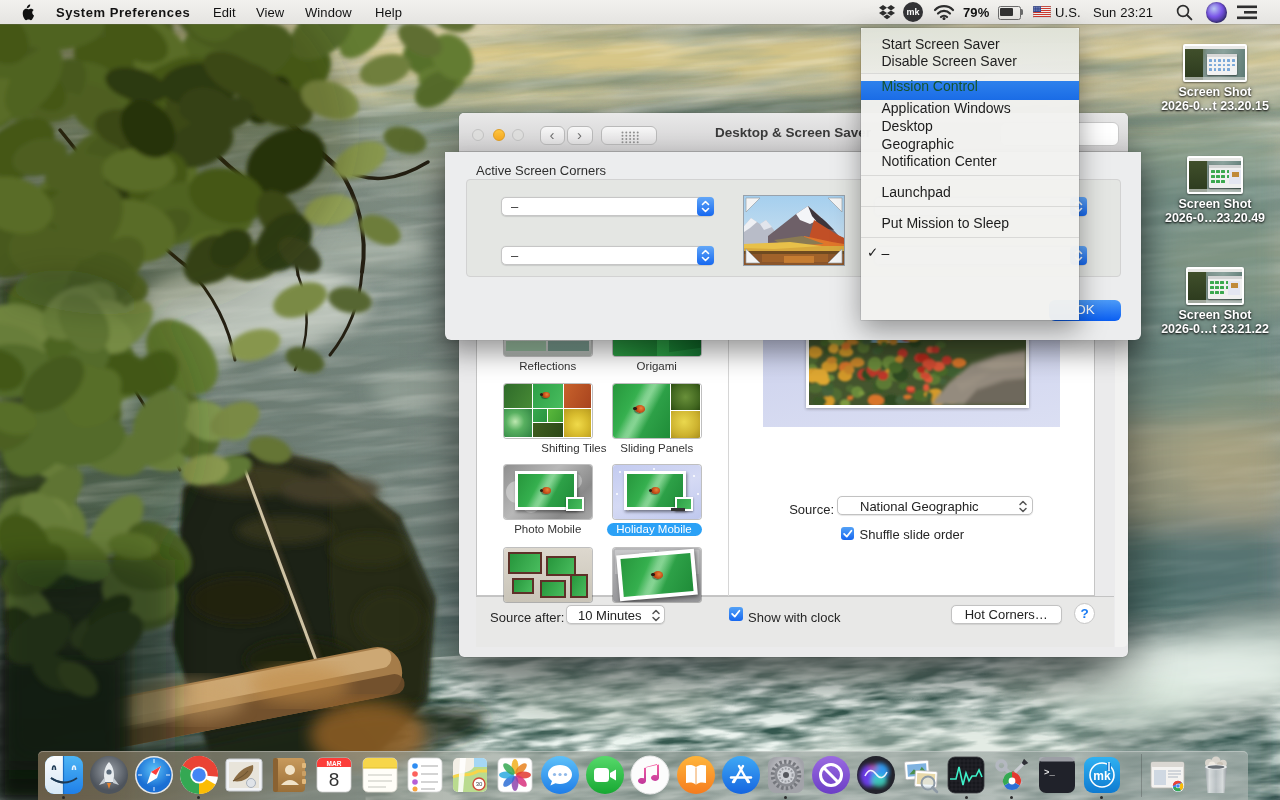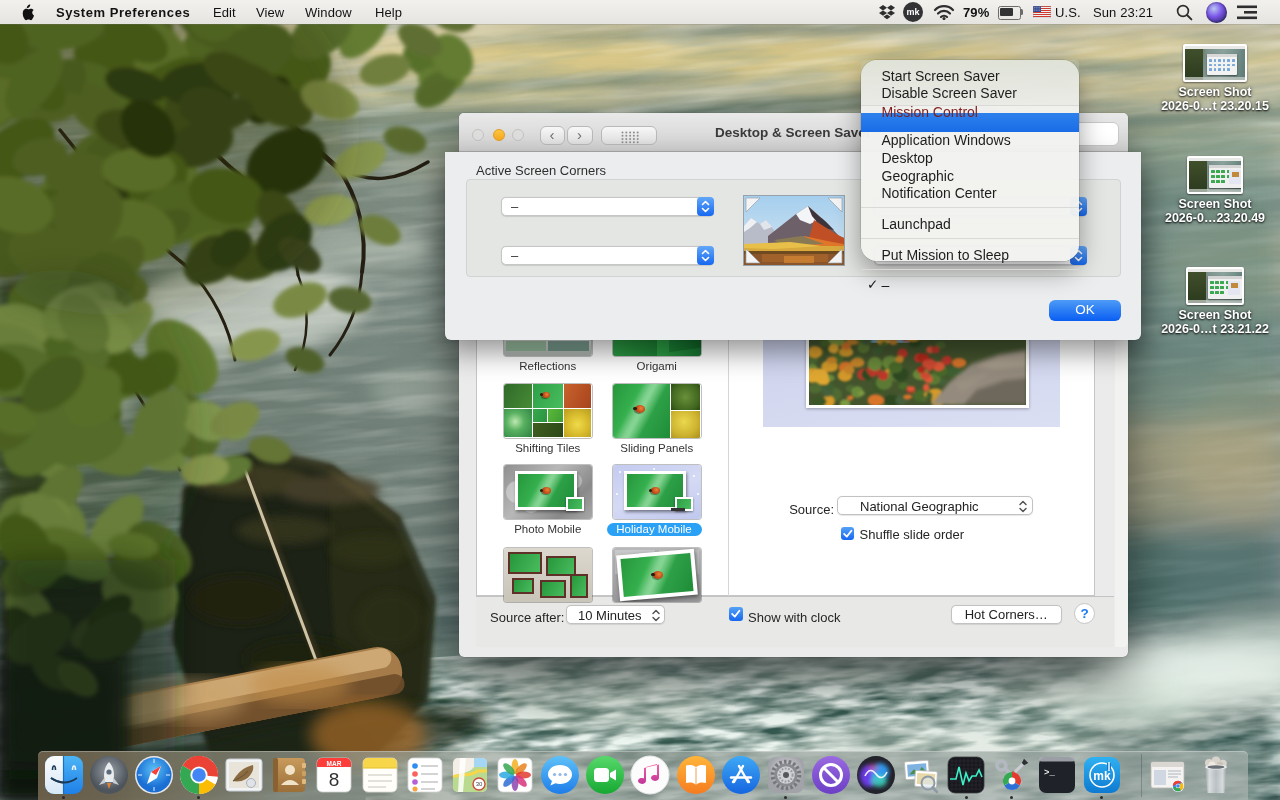--- a/index.html
+++ b/index.html
@@ -8,21 +8,21 @@
   #menubar{left:0;top:0;width:1280px;height:24px;background:linear-gradient(#f2f1ee,#e5e4e1);z-index:50;font-size:13px;color:#121212;box-shadow:0 0.5px 0 rgba(120,120,120,0.45);}
   #menubar .item{position:absolute;top:4.5px;letter-spacing:0.1px;}
   .dicon{position:absolute;width:124px;text-align:center;z-index:5;}
   .dthumb{margin:0 auto;width:64px;height:38px;background:#fff;border:2.5px solid #fff;border-radius:2px;box-shadow:0 1px 2px rgba(0,0,0,.5);position:relative;overflow:hidden;box-sizing:border-box;}
   .dlabel{margin-top:4px;color:#fff;font-size:12.5px;font-weight:bold;line-height:13.5px;text-shadow:0 1px 2px rgba(0,0,0,.9),0 0 4px rgba(0,0,0,.55);}
   #win{left:459px;top:113px;width:668.5px;height:543.5px;border-radius:5px;background:#ebebec;box-shadow:0 22px 50px rgba(0,0,0,.5),0 0 1px rgba(0,0,0,.55);z-index:10;}
   #titlebar{position:absolute;left:0;top:0;width:668.5px;height:39px;border-radius:5px 5px 0 0;background:linear-gradient(#e9e9e9,#d2d1d2);border-bottom:1px solid #b1b1b1;box-sizing:border-box;}
   .tl{position:absolute;top:16px;width:12px;height:12px;border-radius:50%;box-sizing:border-box;z-index:11;}
   .tbtn{position:absolute;top:12.5px;height:19px;border-radius:6px;box-sizing:border-box;background:linear-gradient(#f7f7f7,#e0dfe0);border:1px solid #b9b9b9;color:#6f6f6f;text-align:center;z-index:11;}
   .popup2{position:absolute;height:19px;background:#fff;border:1px solid #c2c2c2;border-radius:5px;box-sizing:border-box;font-size:13px;color:#222;box-shadow:0 0.5px 1px rgba(0,0,0,0.1);}
-  #menu{left:861px;top:28px;width:218px;height:201px;background:rgba(242,242,239,0.97);border-radius:16px;box-shadow:0 10px 26px rgba(0,0,0,.38),0 0 0 0.5px rgba(0,0,0,.18);z-index:60;font-size:14px;color:#1d1d1d;margin-top:32px;}
+  #menu{left:861px;top:28px;width:218px;height:292px;background:rgba(242,242,239,0.97);border-radius:0;box-shadow:0 10px 26px rgba(0,0,0,.38),0 0 0 0.5px rgba(0,0,0,.18);z-index:60;font-size:14px;color:#1d1d1d;}
   .mi{position:absolute;left:20.5px;height:18px;line-height:18px;white-space:nowrap;}
   .msep{position:absolute;left:0;width:218px;height:1px;background:#d9d9d7;}
   #dock{left:38px;top:751px;width:1210px;height:49px;border-radius:5px 5px 0 0;z-index:40;
     background:linear-gradient(90deg,rgba(120,105,82,.85) 0%,rgba(130,122,102,.8) 9%,rgba(148,150,138,.74) 20%,rgba(158,166,158,.7) 38%,rgba(150,160,154,.7) 55%,rgba(156,166,162,.72) 75%,rgba(168,178,174,.74) 100%);
     box-shadow:inset 0 1px 0 rgba(255,255,255,.28);}
   .ck{position:absolute;width:13.5px;height:13.5px;border-radius:3px;background:linear-gradient(#53a1f6,#1667f0);}
 </style>
 </head>
 <body>
 
@@ -705,21 +705,21 @@
         <div style="position:absolute;left:29px;top:0px;width:30px;height:24px;background:linear-gradient(118deg,#2da047,#49bd5e);"></div>
         <div style="position:absolute;left:60px;top:0px;width:27px;height:24px;background:linear-gradient(115deg,#c8622c,#a8441e);"></div>
         <div style="position:absolute;left:0px;top:25px;width:28px;height:28px;background:radial-gradient(circle at 40% 45%,#bde8b0 0%,#58b060 40%,#2c8040 100%);"></div>
         <div style="position:absolute;left:29px;top:25px;width:14px;height:13px;background:linear-gradient(118deg,#37a84e,#2a9440);"></div>
         <div style="position:absolute;left:44px;top:25px;width:15px;height:13px;background:linear-gradient(118deg,#5ab83c,#3f9e30);"></div>
         <div style="position:absolute;left:29px;top:39px;width:30px;height:14px;background:linear-gradient(115deg,#3f5e20,#2c4716);"></div>
         <div style="position:absolute;left:60px;top:25px;width:27px;height:28px;background:radial-gradient(circle at 50% 55%,#f0da4a 0%,#d8bc2e 50%,#b89a1e 100%);"></div>
         <div style="position:absolute;left:38px;top:8px;width:8.1px;height:6.3px;background:radial-gradient(circle at 60% 40%, #e8853a 0%, #c24815 55%, #7e270c 100%);border-radius:50%;box-shadow:-1px 1px 1px rgba(0,0,0,0.4);"></div>
         <div style="position:absolute;left:36.2px;top:9.35px;width:3.06px;height:3.06px;background:#2a1a10;border-radius:50%;"></div>
       </div>
-      <div style="position:absolute;left:489px;top:442.0px;width:117.5px;color:#333;font-size:11.5px;text-align:center;">Shifting Tiles</div>
+      <div style="position:absolute;left:489px;top:442.0px;width:117.5px;color:#333;font-size:11.5px;text-align:right;">Shifting Tiles</div>
       <div style="position:absolute;left:613px;top:384px;width:87.5px;height:53.5px;border-radius:3px;overflow:hidden;box-shadow:0 0 0 1px rgba(0,0,0,0.25);">
         <div style="position:absolute;inset:0;background:#fff;"></div>
         <div style="position:absolute;left:0;top:0;width:57px;height:53.5px;background:linear-gradient(118deg,#27963c 0%,#33ad4c 30%,#49bd5e 48%,#2da047 65%,#1f8c38 100%);">
           <div style="position:absolute;left:0;top:0;right:0;bottom:0;background:linear-gradient(118deg,rgba(255,255,255,0) 34%,rgba(255,255,255,0.3) 45%,rgba(235,255,235,0.38) 50%,rgba(255,255,255,0) 64%);"></div>
         </div>
         <div style="position:absolute;left:58px;top:0;width:29px;height:26px;background:radial-gradient(circle at 50% 50%,#69903a 0%,#41661f 70%,#2c4a12 100%);"></div>
         <div style="position:absolute;left:58px;top:27px;width:29px;height:26.5px;background:radial-gradient(circle at 45% 40%,#ead84e 0%,#cdb22f 60%,#a88e1c 100%);"></div>
         <div style="position:absolute;left:22px;top:21px;width:9.9px;height:7.700000000000001px;background:radial-gradient(circle at 60% 40%, #e8853a 0%, #c24815 55%, #7e270c 100%);border-radius:50%;box-shadow:-1px 1px 1px rgba(0,0,0,0.4);"></div>
         <div style="position:absolute;left:19.8px;top:22.65px;width:3.74px;height:3.74px;background:#2a1a10;border-radius:50%;"></div>
       </div>
@@ -900,21 +900,21 @@
   <div class="abs" style="left:604px;top:148px;width:72px;height:20.5px;border-radius:6px;background:linear-gradient(#4d9bf7,#0a5ef2);color:#fff;font-size:13.5px;text-align:center;line-height:20.5px;">OK</div>
 </div>
 
 <div class="abs" id="menu">
   <div class="abs" style="left:0;top:0;width:218px;height:44.5px;background:linear-gradient(rgba(196,203,180,0.38),rgba(210,214,200,0.18));border-radius:4px 4px 0 0;"></div>
   <div class="mi" style="top:6.5px;">Start Screen Saver</div>
   <div class="mi" style="top:23.5px;">Disable Screen Saver</div>
   <div class="msep" style="top:44.5px;opacity:0;"></div>
   <div class="msep" style="top:44.5px;"></div>
   <div class="abs" style="left:0;top:53px;width:218px;height:18.5px;background:linear-gradient(#2e81ec,#1a6ce6);"></div>
-  <div class="mi" style="top:43px;color:#7f1d1d;">Mission Control</div>
+  <div class="mi" style="top:49px;color:#14532d;">Mission Control</div>
   <div class="mi" style="top:71.2px;">Application Windows</div>
   <div class="mi" style="top:88.9px;">Desktop</div>
   <div class="mi" style="top:106.6px;">Geographic</div>
   <div class="mi" style="top:124.3px;">Notification Center</div>
   <div class="msep" style="top:146.5px;"></div>
   <div class="mi" style="top:155.3px;">Launchpad</div>
   <div class="msep" style="top:178px;"></div>
   <div class="mi" style="top:185.9px;">Put Mission to Sleep</div>
   <div class="msep" style="top:208.5px;"></div>
   <div class="mi" style="top:216.4px;">–</div>

